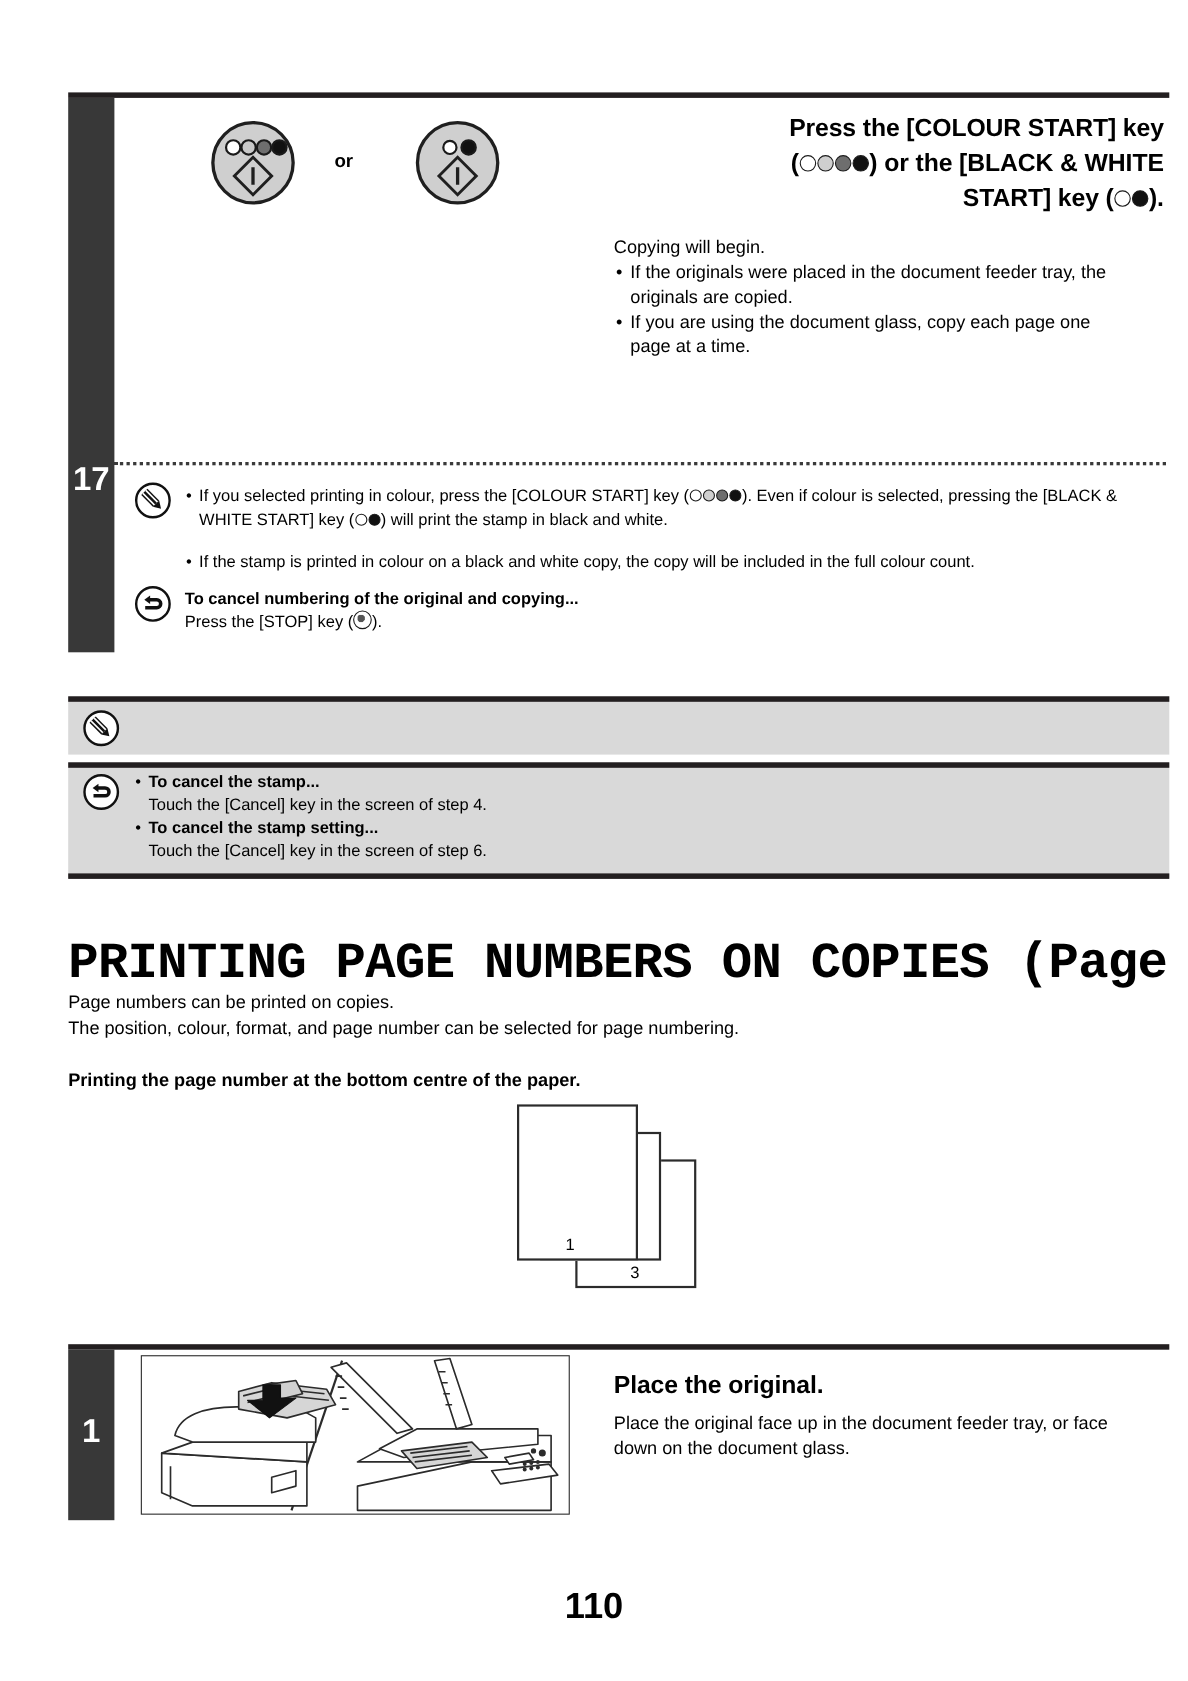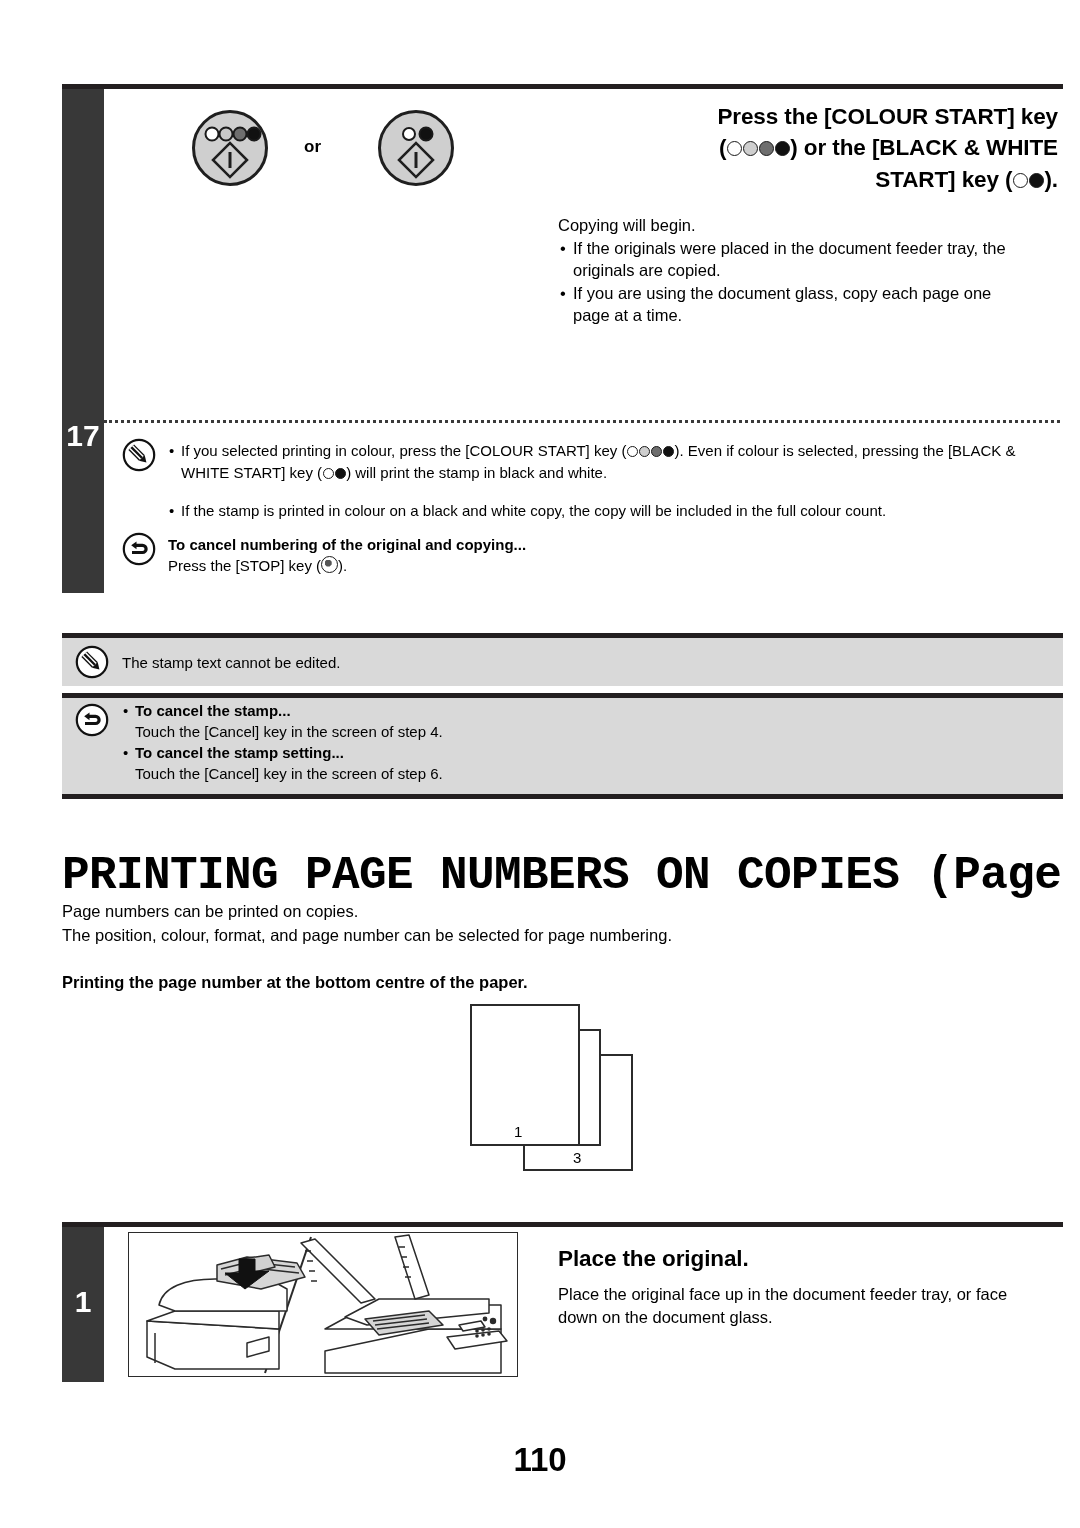--- a/index.html
+++ b/index.html
@@ -284,21 +284,20 @@
     <svg width="34" height="34" viewBox="0 0 34 34">
       <circle cx="17" cy="17" r="15.2" fill="#ffffff" stroke="#111111" stroke-width="2.2"></circle>
       <g transform="rotate(-45 17 17)">
         <rect x="13" y="6" width="8" height="15" fill="#111111"></rect>
         <rect x="14.4" y="6" width="1.5" height="15" fill="#ffffff"></rect>
         <rect x="18.2" y="6" width="1.5" height="15" fill="#ffffff"></rect>
         <polygon points="13,21 21,21 17,27.5" fill="#111111"></polygon>
       </g>
     </svg>
   </div>
-  <div class="note-text" style="left:122px; top:652px; width:800px;">The stamp text cannot be edited.</div>
 
   <div class="note shaded" style="left:62px; top:693px; width:1001px; height:105px;"></div>
   <div class="badge-icon" style="left:75px; top:703px;">
     <svg width="34" height="34" viewBox="0 0 34 34">
       <circle cx="17" cy="17" r="15.2" fill="#ffffff" stroke="#111111" stroke-width="2.2"></circle>
       <path d="M10 20.5 H20.5 a3.6 3.6 0 0 0 0 -7.2 H13.5" fill="none" stroke="#111111" stroke-width="3.2" stroke-linecap="butt"></path>
       <polygon points="14.5,9.4 14.5,17.2 9.2,13.3" fill="#111111"></polygon>
     </svg>
   </div>
   <div class="note-text" style="left:122px; top:700px; width:820px;">

